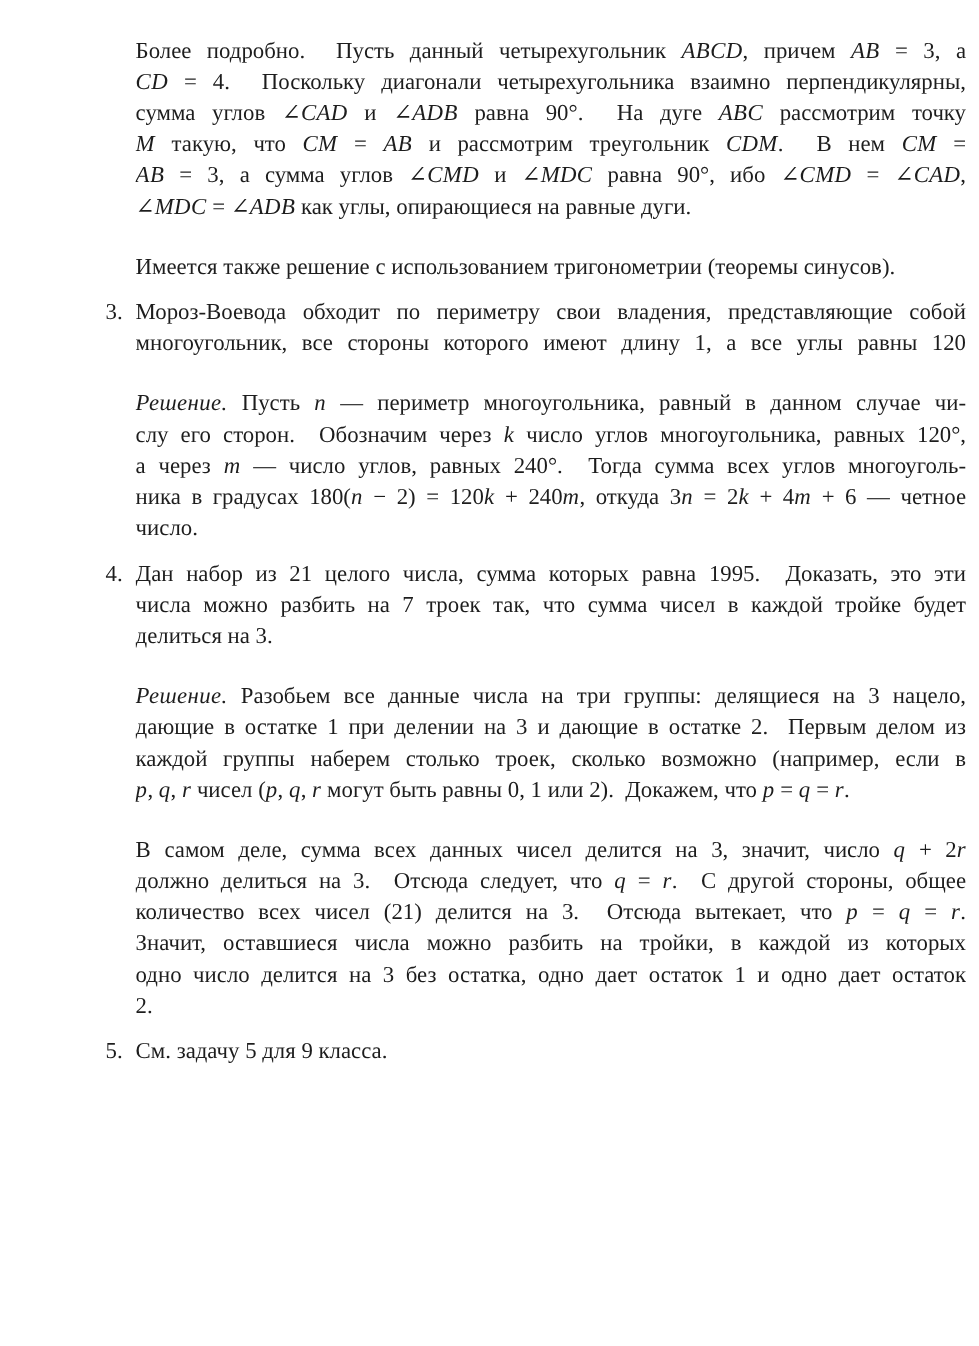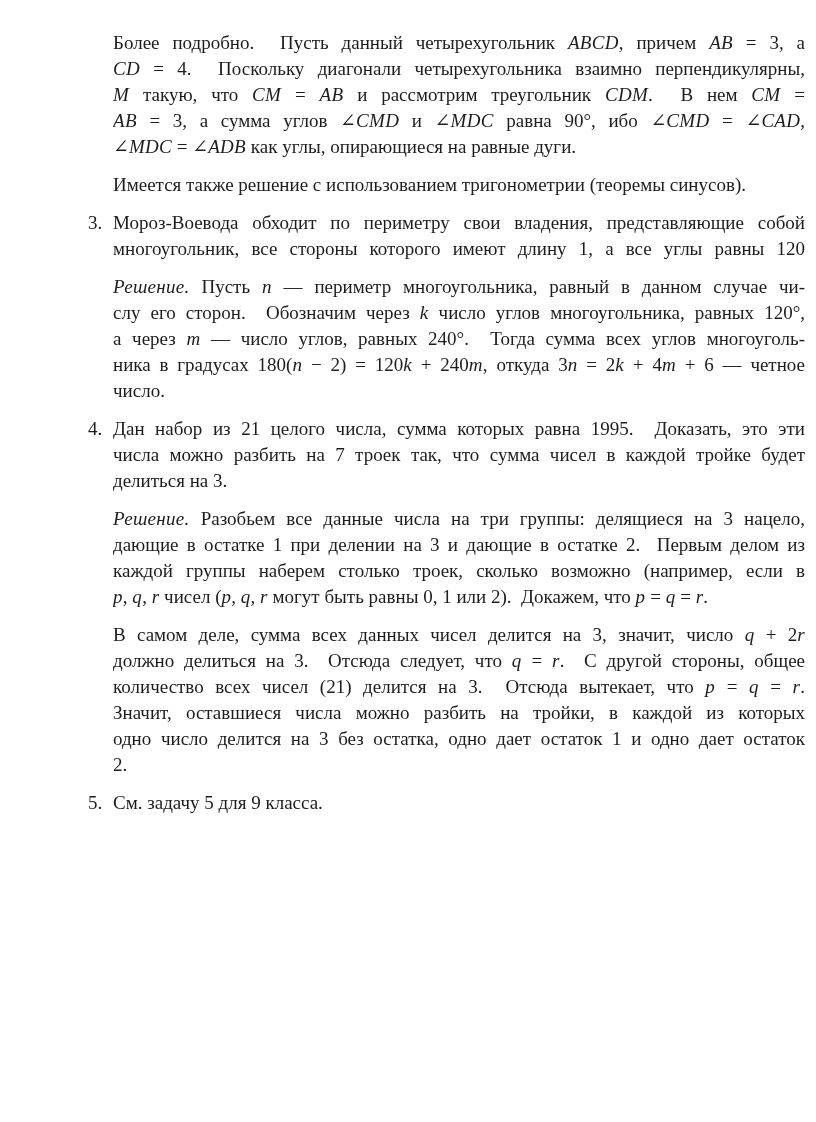--- a/index.html
+++ b/index.html
@@ -20,21 +20,21 @@
   .content {
     position: absolute;
     left: 113px;
     top: 30px;
     width: 692px;
   }
   .block {
     position: relative;
     margin: 0;
   }
-  .block + .block.para { margin-top: 12px; }
+  .block + .block.para { margin-top: 24px; }
   .block + .block.item { margin-top: 12px; }
   .line {
     font-size: 19px;
     line-height: 26px;
     max-height: 26px;
     overflow: hidden;
     text-align: justify;
     text-align-last: justify;
     text-justify: inter-word;
     white-space: normal;
@@ -64,20 +64,21 @@
   }
 </style>
 </head>
 <body>
 
 <div class="page">
   <div class="content" id="content">
       <div class="block para">
         <div class="line">Более подробно.&nbsp; Пусть данный четырехугольник <i>ABCD</i>, причем <i>AB</i> = 3, а</div>
         <div class="line"><i>CD</i> = 4.&nbsp; Поскольку диагонали четырехугольника взаимно перпендикулярны,</div>
+        <div class="line">сумма углов ∠<i>CAD</i> и ∠<i>ADB</i> равна 90°.&nbsp; На дуге <i>ABC</i> рассмотрим точку</div>
         <div class="line"><i>M</i> такую, что <i>CM</i> = <i>AB</i> и рассмотрим треугольник <i>CDM</i>.&nbsp; В нем <i>CM</i> =</div>
         <div class="line"><i>AB</i> = 3, а сумма углов ∠<i>CMD</i> и ∠<i>MDC</i> равна 90°, ибо ∠<i>CMD</i> = ∠<i>CAD</i>,</div>
         <div class="line last">∠<i>MDC</i> = ∠<i>ADB</i> как углы, опирающиеся на равные дуги.</div>
       </div>
       <div class="block para">
         <div class="line last">Имеется также решение с использованием тригонометрии (теоремы синусов).</div>
       </div>
       <div class="block item">
         <span class="item-number">3.</span>
         <div class="line">Мороз-Воевода обходит по периметру свои владения, представляющие собой</div>

